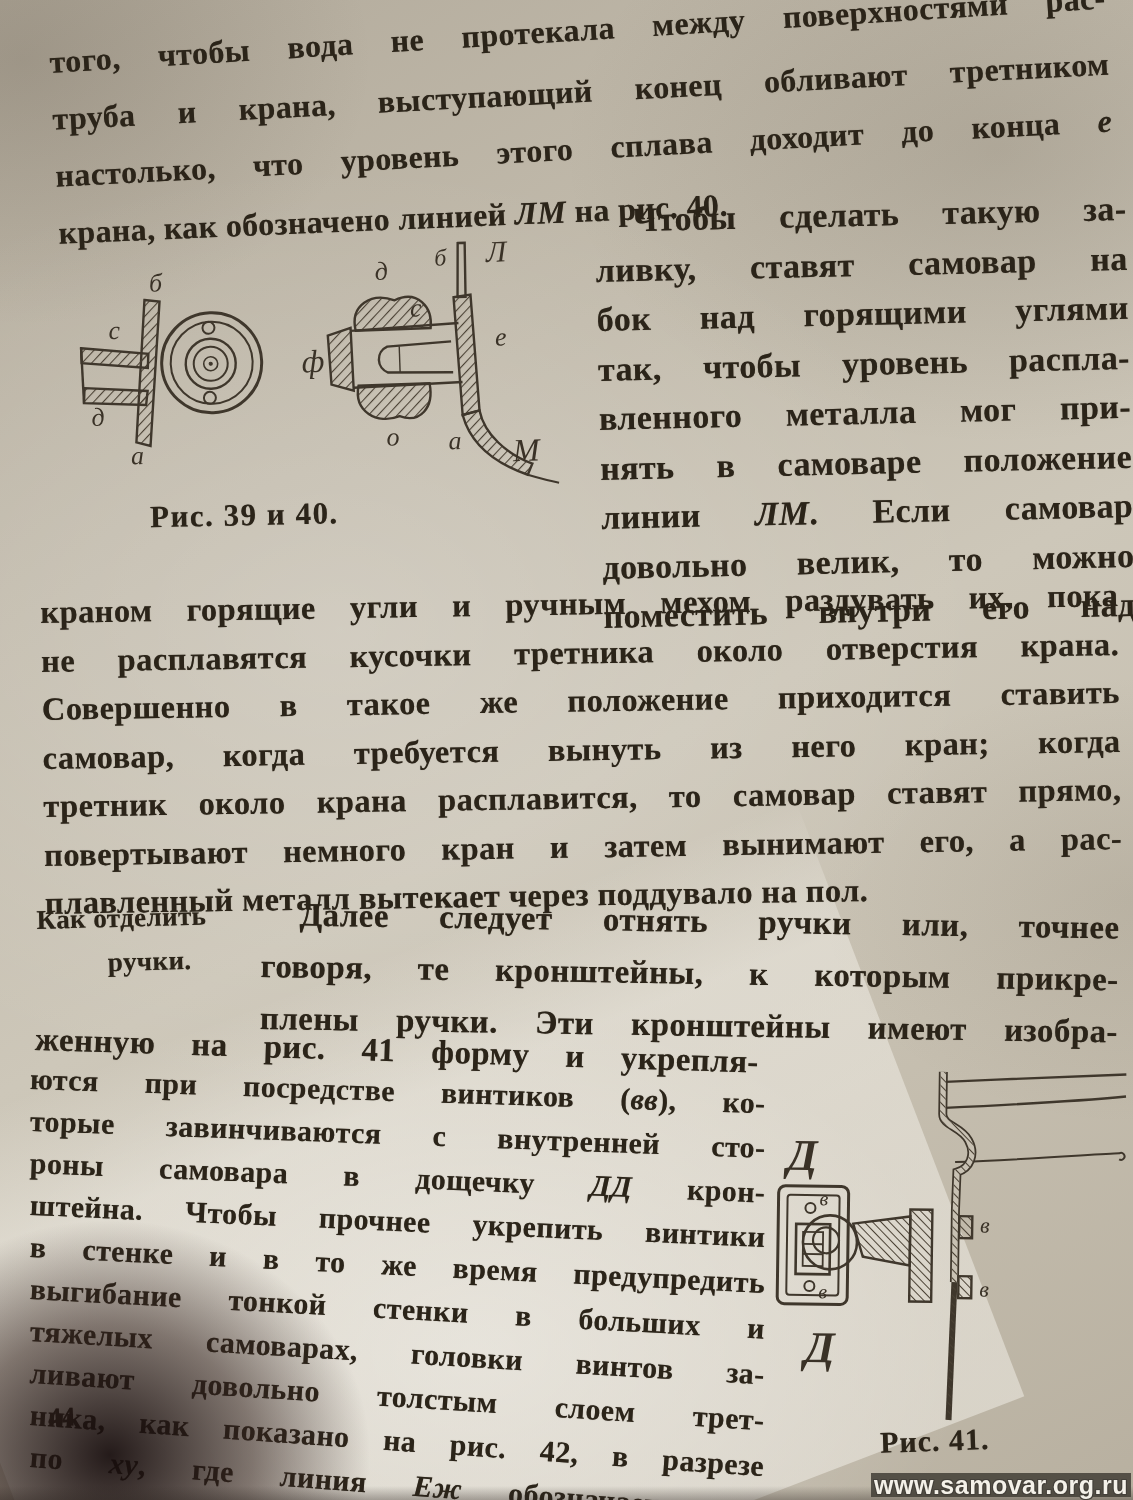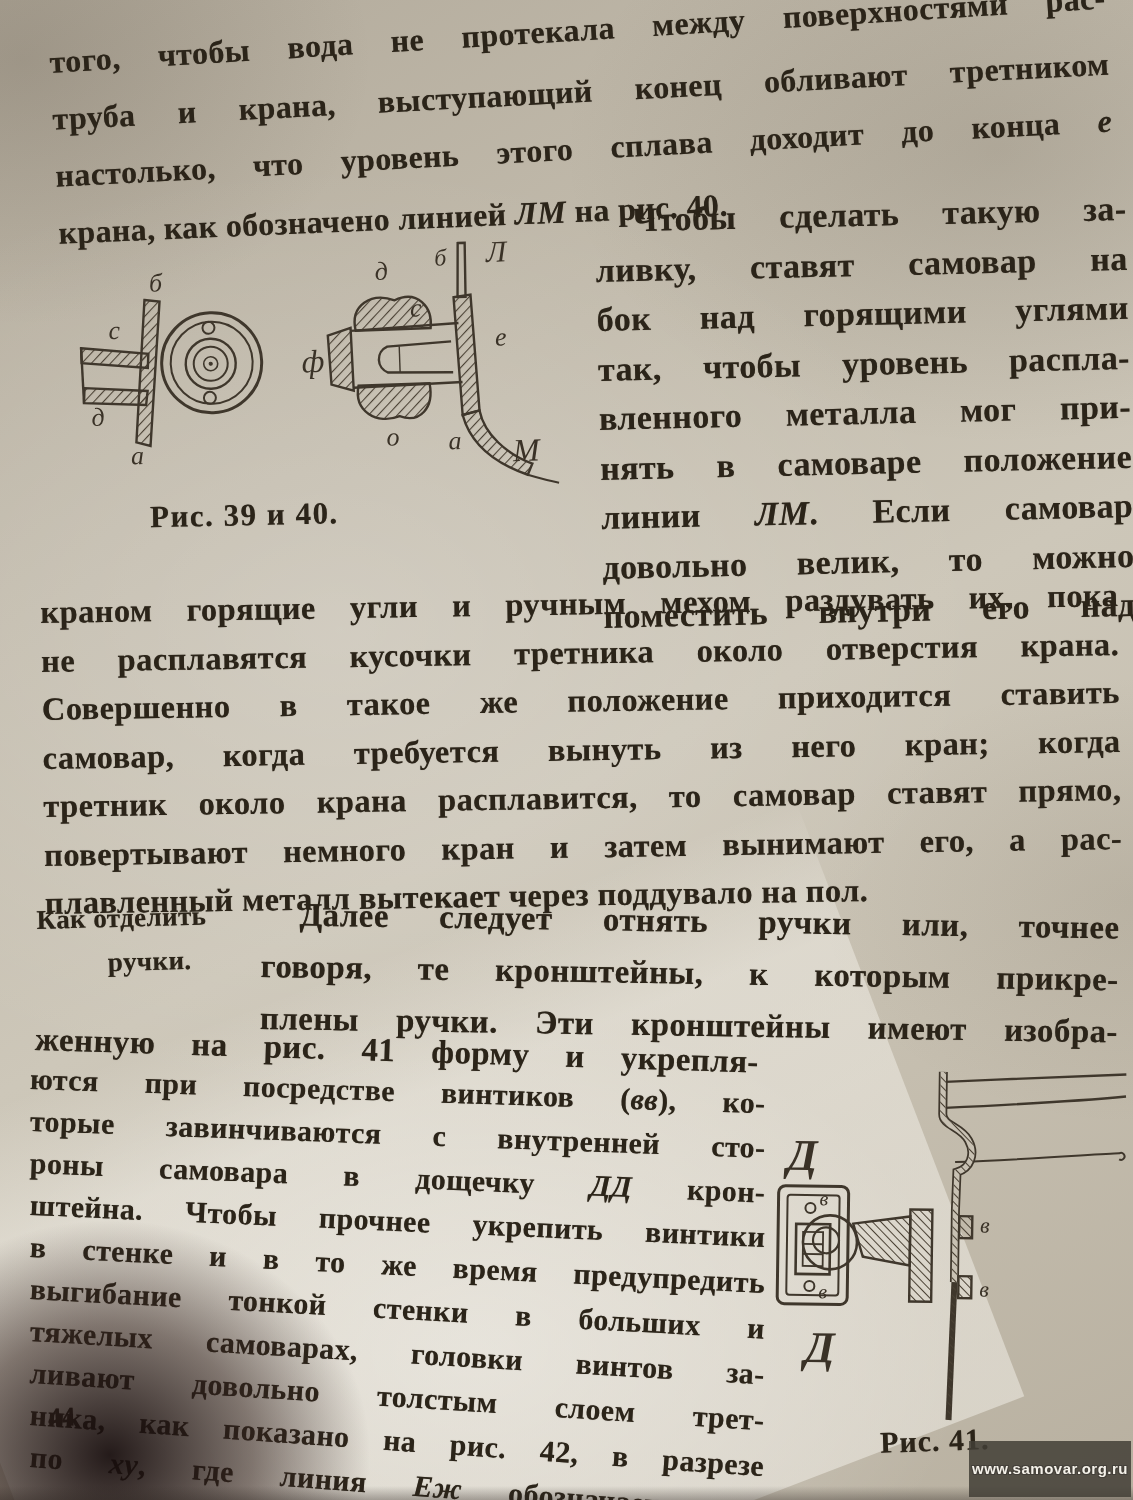--- a/index.html
+++ b/index.html
@@ -62,22 +62,22 @@
   .crease{position:absolute;left:-120px;top:1150px;width:980px;height:640px;
       transform:rotate(-21deg);transform-origin:0 0;z-index:1;
       background:linear-gradient(to bottom, rgba(250,248,242,0.0), rgba(250,248,242,0.42) 22%, rgba(250,248,242,0.46));}
   .corner-shadow{position:absolute;left:-150px;bottom:-190px;width:520px;height:470px;
       border-radius:50%;z-index:3;pointer-events:none;
       background:radial-gradient(closest-side, rgba(22,12,12,0.93), rgba(48,32,28,0.55) 55%, rgba(60,45,40,0.0) 100%);}
   .edge-shadow{position:absolute;left:0;bottom:0;width:100%;height:14px;z-index:3;
       background:linear-gradient(to bottom, transparent, rgba(40,32,28,0.35));pointer-events:none;}
   .watermark{position:absolute;right:2px;bottom:3px;z-index:5;
       font-family:"Liberation Sans","DejaVu Sans",sans-serif;font-weight:bold;
-      font-size:15px;letter-spacing:0.5px;color:#f4f1e9;
-      background:rgba(66,62,54,0.85);padding:16px 3px;line-height:24px;
+      font-size:25px;letter-spacing:0.5px;color:#f4f1e9;
+      background:rgba(66,62,54,0.85);padding:0 3px;line-height:24px;
       text-shadow:-1px -1px 0 #44403a,1px -1px 0 #44403a,-1px 1px 0 #44403a,1px 1px 0 #44403a;}
 </style>
 </head>
 <body>
 
 <div class="page">
 
   <div class="crease"></div>
 
   <div class="txt p1">

